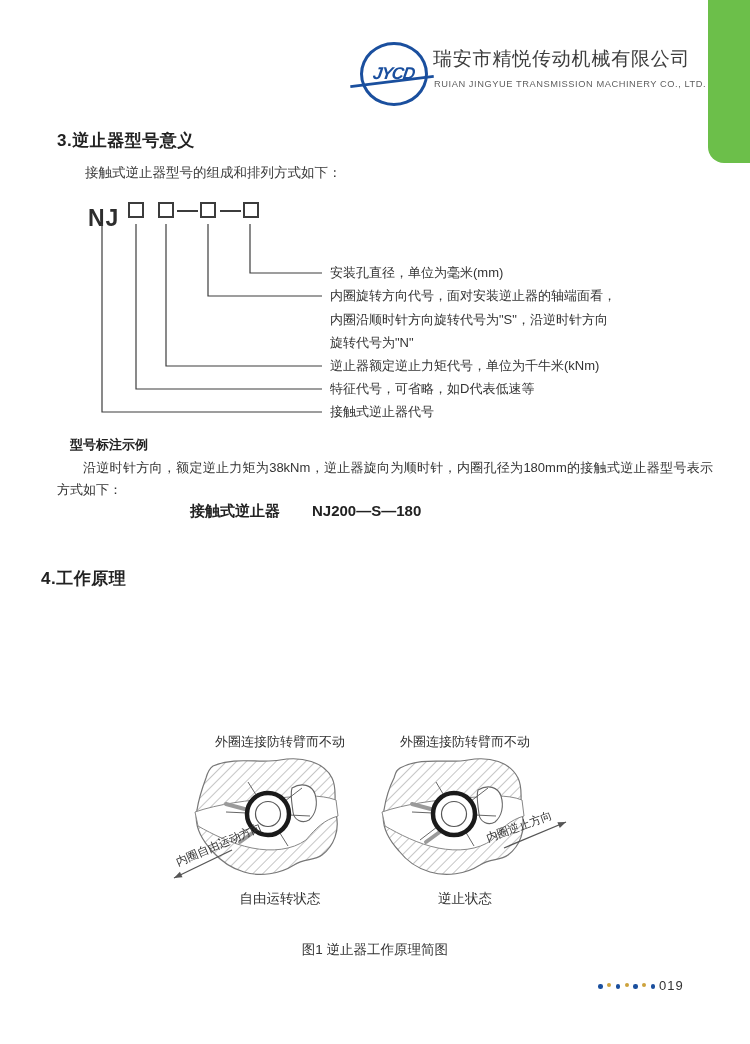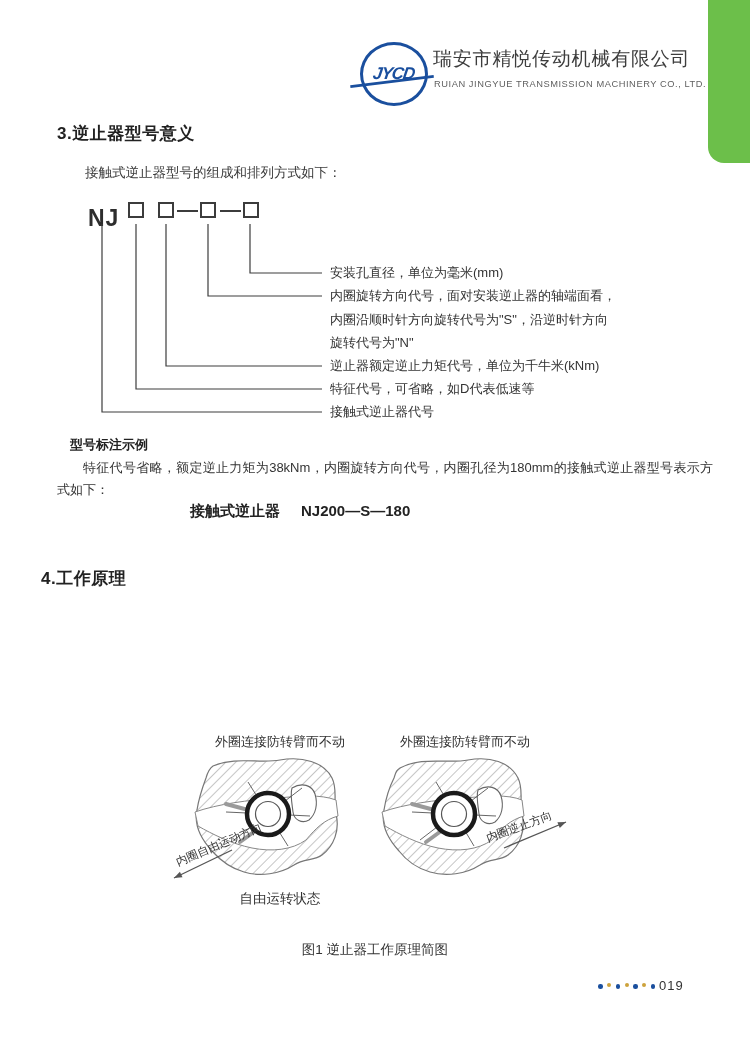--- a/index.html
+++ b/index.html
@@ -21,33 +21,33 @@
     border-radius:50%;display:flex;align-items:center;justify-content:center;}
   .logo-text{font-style:italic;font-weight:bold;color:var(--blue);font-size:17px;
     letter-spacing:-1px;transform:skewX(-8deg);}
   .logo-stroke{left:350px;top:80px;width:84px;height:2.5px;background:var(--blue);
     transform:rotate(-7deg);}
   .company-cn{left:433px;top:46px;font-size:19px;font-weight:normal;color:#3d3d3d;
     letter-spacing:0.8px;}
   .company-en{left:434px;top:79px;font-size:9.3px;color:#5f5f5f;letter-spacing:0.55px;}
   
   .sec-title{font-size:17px;font-weight:bold;color:#222;letter-spacing:0.5px;}
-  .s3-title{left:57px;top:122px;}
+  .s3-title{left:57px;top:129px;}
   .s3-intro{left:85px;top:164px;font-size:13.5px;}
   
   .nj{left:88px;top:194px;font-size:23px;font-weight:bold;color:#2d2d2d;letter-spacing:1px;margin-top:11px;}
   .mbox{width:16px;height:16px;border:2px solid var(--line);top:202px;}
   .mdash{width:21px;height:2px;background:var(--line);top:210px;}
   .callout-svg{left:0;top:0;width:750px;height:430px;pointer-events:none;}
   .co{left:330px;font-size:13px;color:#333;white-space:nowrap;}
   
   .ex-head{left:70px;top:436px;font-size:13px;font-weight:bold;color:#222;}
   .ex-body{left:57px;top:457px;width:656px;font-size:13px;line-height:22px;
     text-indent:2em;text-align:justify;color:#333;}
-  .ex-model{left:190px;top:502px;display:flex;gap:21px;font-size:15px;font-weight:bold;color:#222;}
+  .ex-model{left:190px;top:502px;display:flex;gap:32px;font-size:15px;font-weight:bold;color:#222;}
   
   .s4-title{left:41px;top:567px;}
   .s4-para{left:57px;top:599px;width:654px;font-size:13.5px;line-height:28px;
     text-indent:2em;text-align:justify;color:#333;}
   
   .fig-label{font-size:13px;color:#333;text-align:center;}
   .fig-cap{font-size:13.5px;color:#333;text-align:center;}
   .fl-top{left:170px;top:733px;width:220px;}
   .fr-top{left:355px;top:733px;width:220px;}
   .fl-svg{left:168px;top:750px;}
@@ -100,21 +100,21 @@
 
   <div class="abs co" style="top:264px;">安装孔直径，单位为毫米(mm)</div>
   <div class="abs co" style="top:287px;">内圈旋转方向代号，面对安装逆止器的轴端面看，</div>
   <div class="abs co" style="top:311px;">内圈沿顺时针方向旋转代号为"S"，沿逆时针方向</div>
   <div class="abs co" style="top:334px;">旋转代号为"N"</div>
   <div class="abs co" style="top:380px;">特征代号，可省略，如D代表低速等</div>
   <div class="abs co" style="top:357px;">逆止器额定逆止力矩代号，单位为千牛米(kNm)</div>
   <div class="abs co" style="top:403px;">接触式逆止器代号</div>
 
   <div class="abs ex-head">型号标注示例</div>
-  <div class="abs ex-body">特征代号省略，额定逆止力矩为38kNm，内圈旋转方向代号，内圈孔径为180mm的接触式逆止器型号表示方式如下：</div>
+  <div class="abs ex-body">沿逆时针方向，额定逆止力矩为38kNm，逆止器旋向为顺时针，内圈孔径为180mm的接触式逆止器型号表示方式如下：</div>
   <div class="abs ex-model">
     <span>接触式逆止器</span>
     <span>NJ200—S—180</span>
   </div>
 
   <div class="abs sec-title s4-title">4.工作原理</div>
 
   <div class="abs fig-label fl-top">外圈连接防转臂而不动</div>
   <svg class="abs fl-svg" width="215" height="138" viewBox="0 0 215 138">
     <defs>
@@ -158,20 +158,21 @@
     <line x1="78" y1="32" x2="116" y2="96" stroke="#555" stroke-width="0.9"></line>
     <line x1="62" y1="90" x2="130" y2="38" stroke="#555" stroke-width="0.9"></line>
     <line x1="54" y1="54" x2="84" y2="62" stroke="#9a9a9a" stroke-width="4" stroke-linecap="round"></line>
     <line x1="68" y1="92" x2="90" y2="76" stroke="#9a9a9a" stroke-width="4" stroke-linecap="round"></line>
     <circle cx="96" cy="64" r="21" fill="#fff" stroke="#1a1a1a" stroke-width="4.5"></circle>
     <circle cx="96" cy="64" r="12.5" fill="none" stroke="#555" stroke-width="1.2"></circle>
     <line x1="146" y1="98" x2="208" y2="72" stroke="#555" stroke-width="1.3"></line>
     <polygon points="208,72 201.8,77.9 199.4,72.3" fill="#555"></polygon>
     <text x="130" y="92" transform="rotate(-20 130 92)" font-size="11.5" fill="#333">内圈逆止方向</text>
   </svg>
+  <div class="abs fig-cap fr-cap">逆止状态</div>
 
   <div class="abs fig-cap fig1-cap">图1 逆止器工作原理简图</div>
 
   <div class="abs dots">
     <span class="dot dot--blue"></span>
     <span class="dot dot--gold"></span>
     <span class="dot dot--blue"></span>
     <span class="dot dot--gold"></span>
     <span class="dot dot--blue"></span>
     <span class="dot dot--gold"></span>

